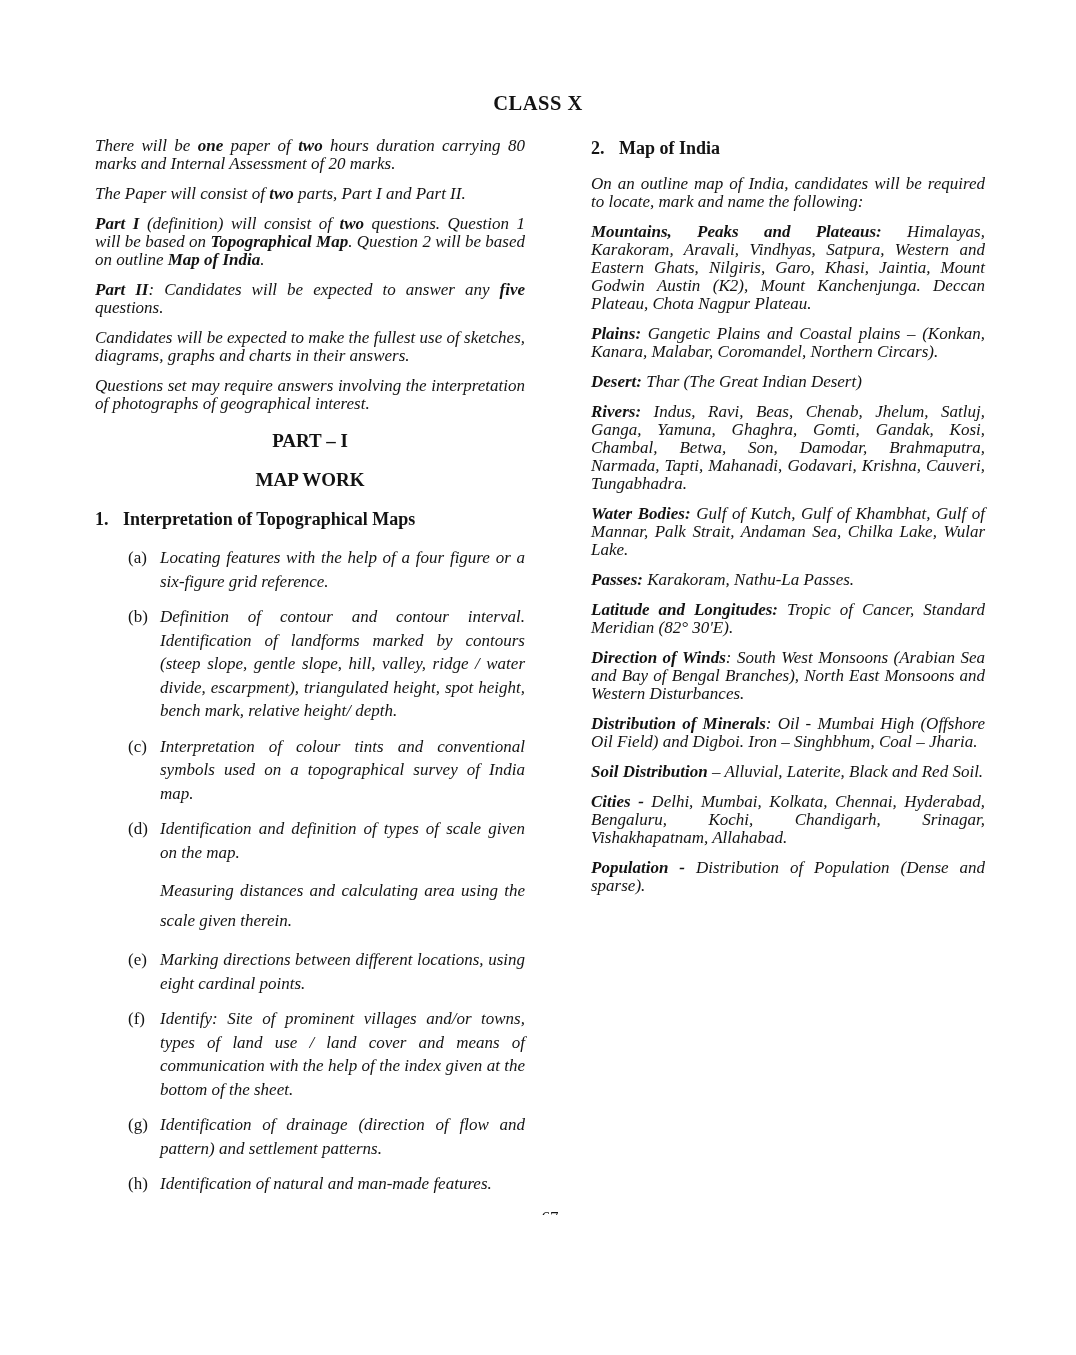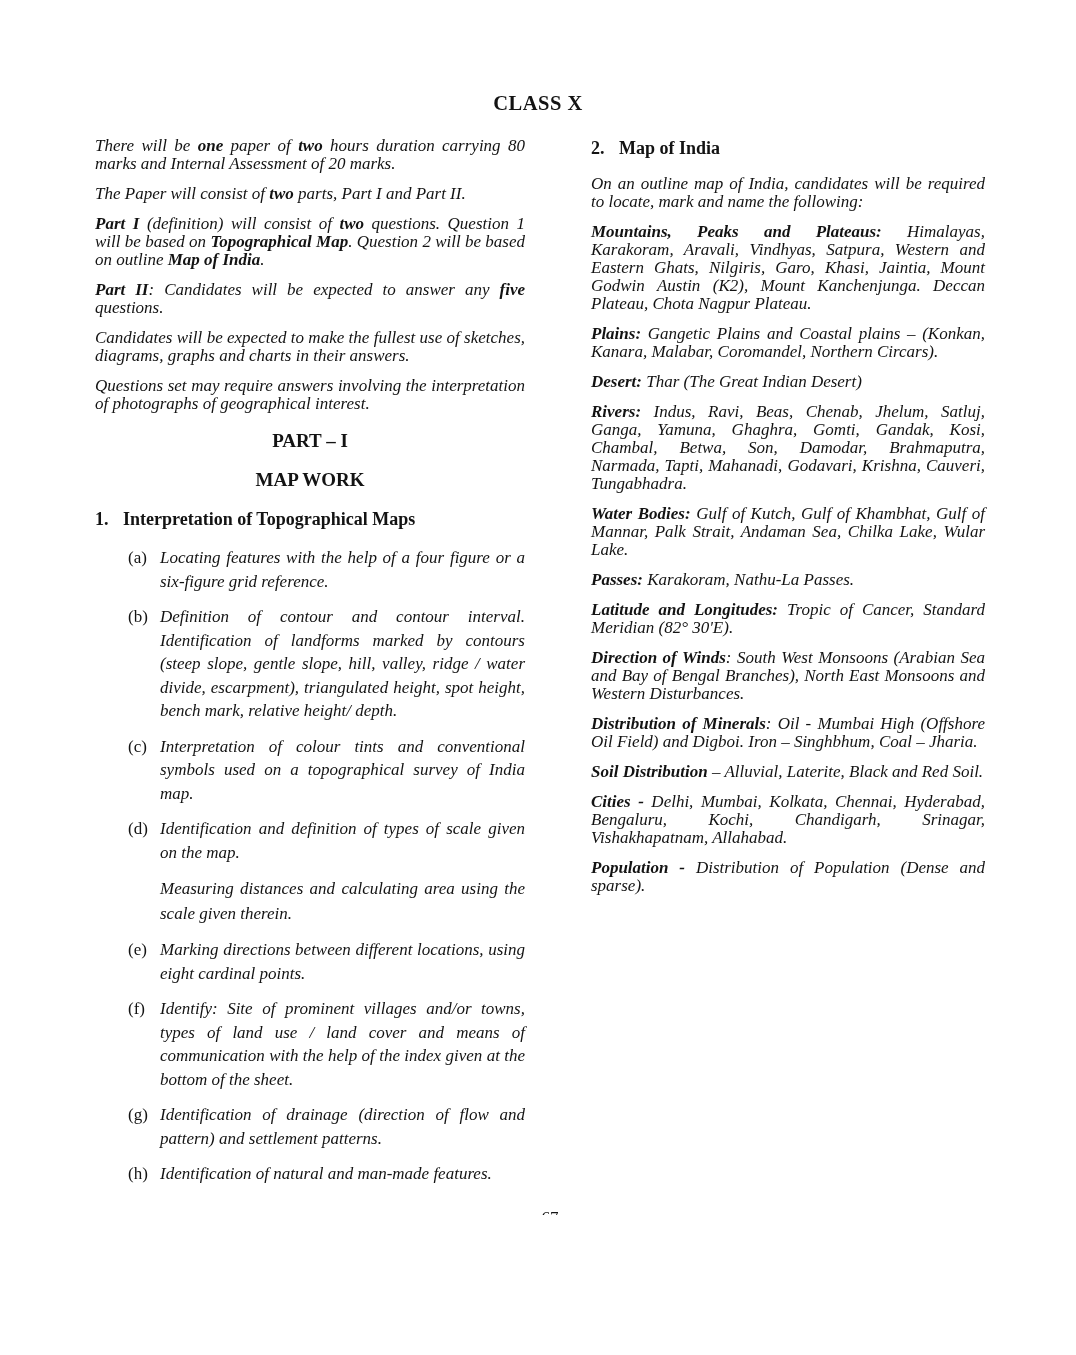--- a/index.html
+++ b/index.html
@@ -72,21 +72,21 @@
     flex: 1;
     font-style: italic;
     font-size: 17px;
     line-height: 23.5px;
     text-align: justify;
   }
   .sub-para {
     margin: 0 0 12px 65px;
     font-style: italic;
     font-size: 17px;
-    line-height: 25px;
+    line-height: 30px;
     text-align: justify;
   }
   .lead { font-weight: bold; }
 
   .page-number {
     position: absolute;
     top: 1208px;
     left: 12px;
     width: 100%;
     text-align: center;

